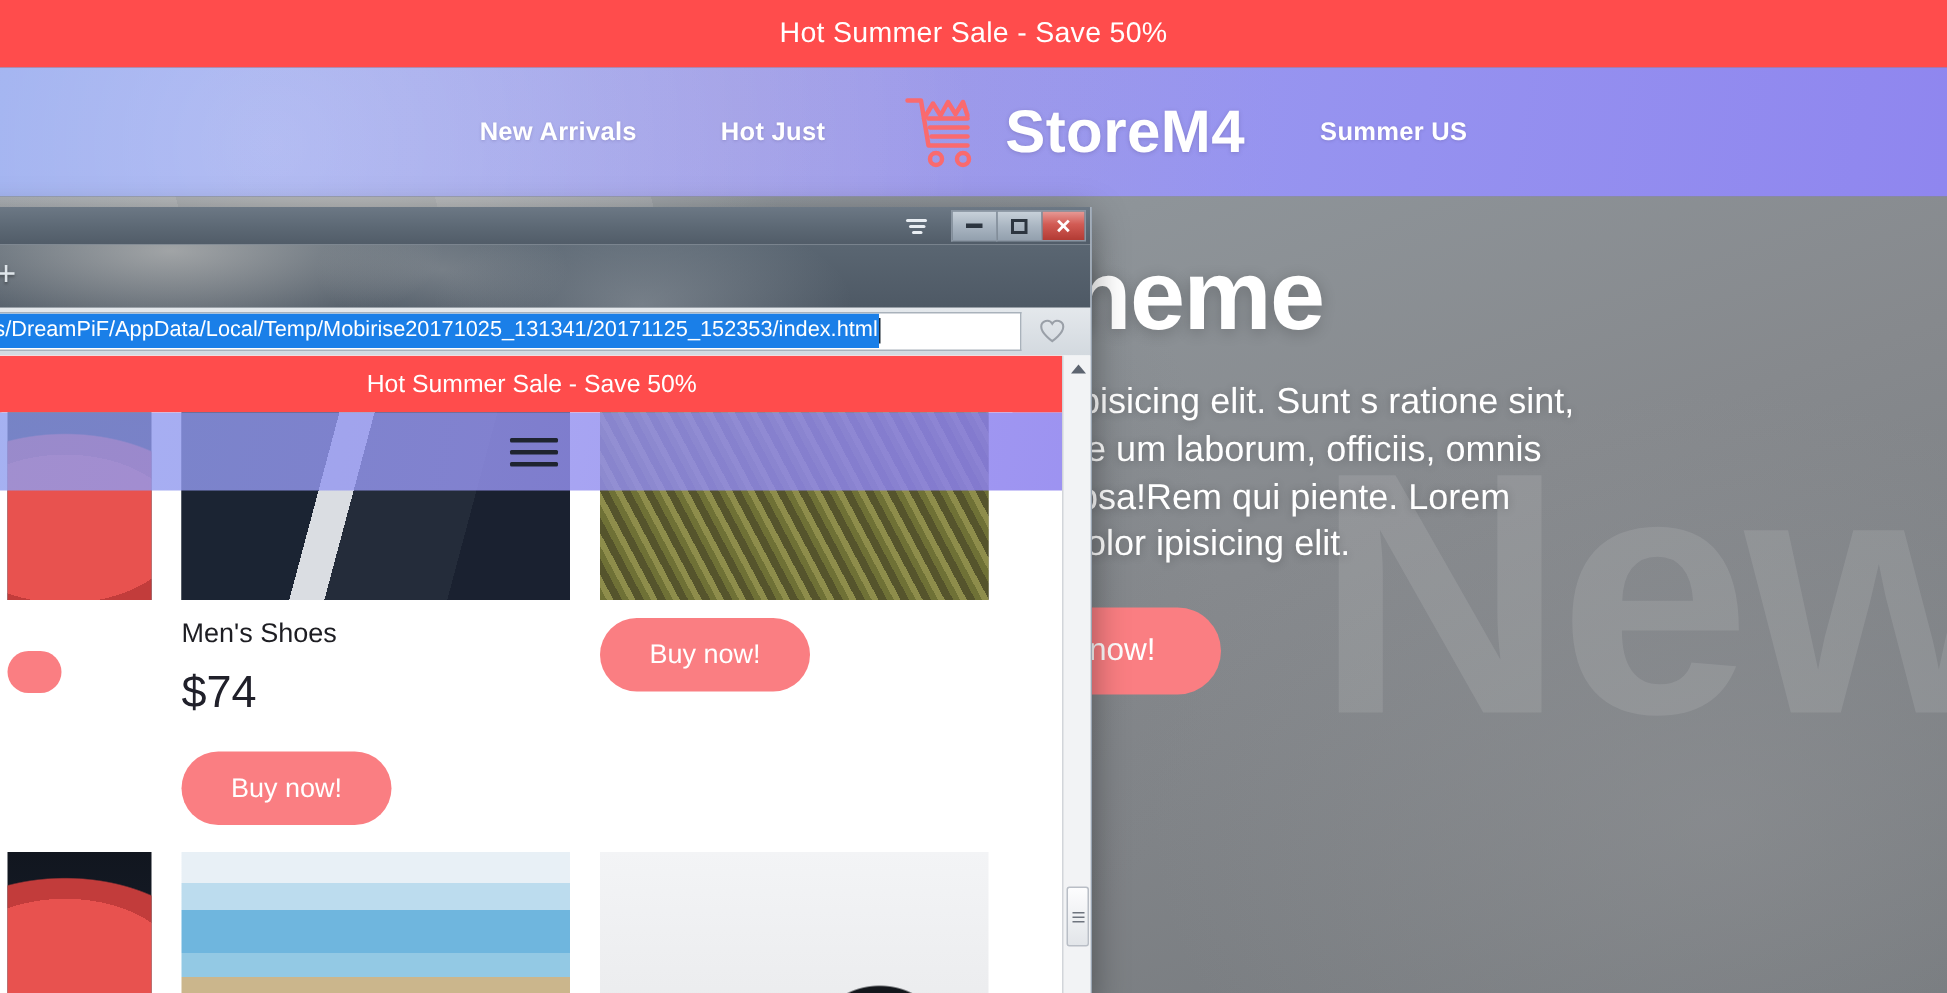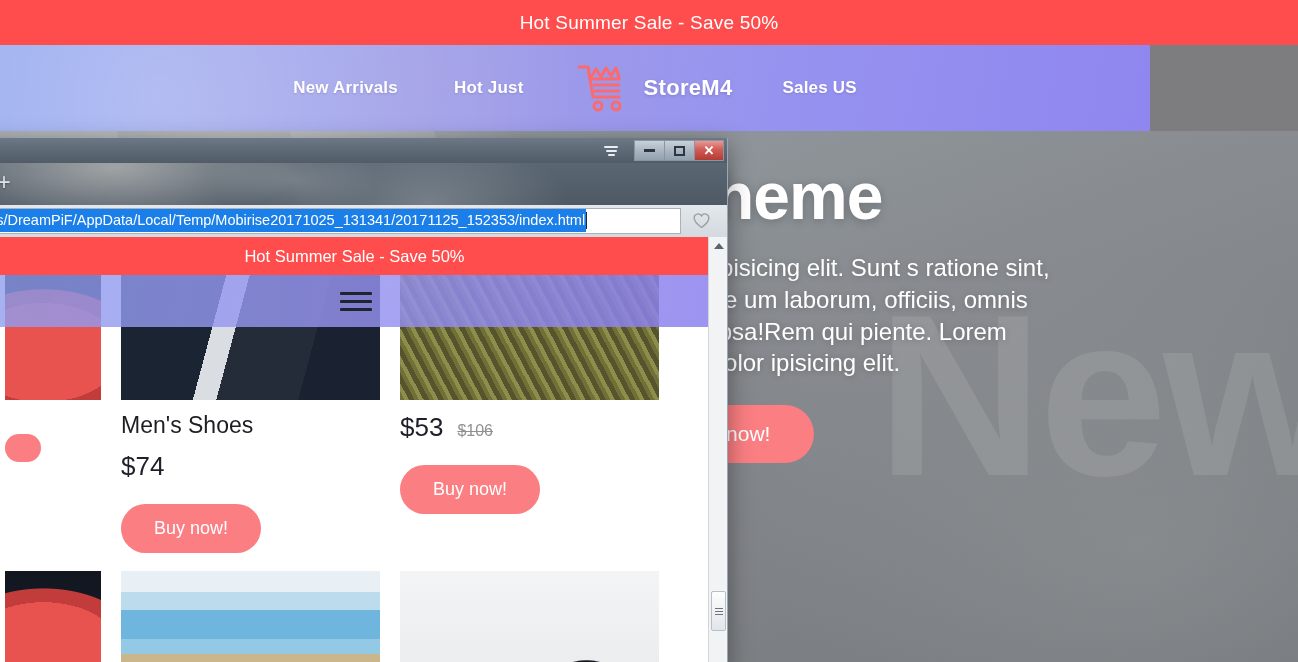--- a/index.html
+++ b/index.html
@@ -16,21 +16,21 @@
   .bg-site { position: absolute; inset: 0; }
 
   .promo-bar {
     position: absolute; left: 0; top: 0; width: 1298px; height: 45px;
     background: #ff4c4c; color: #fff;
     display: flex; align-items: center; justify-content: center;
     font-size: 19px; letter-spacing: .2px;
   }
 
   .main-nav {
-    position: absolute; left: 0; top: 45px; width: 1150px; height: 86px;
+    position: absolute; left: 0; top: 45px; width: 1298px; height: 86px;
     background: linear-gradient(100deg, #93a7ee 0%, #9b9cf0 45%, #8f86ef 100%);
     display: flex; align-items: center; justify-content: center;
     overflow: hidden;
   }
   .main-nav::before {
     content: ""; position: absolute; inset: 0;
     background:
       radial-gradient(circle at 14% 60%, rgba(255,255,255,.28), transparent 42%),
       radial-gradient(circle at 38% 30%, rgba(170,150,200,.25), transparent 45%);
     pointer-events: none;
@@ -40,21 +40,21 @@
     gap: 0; width: 100%; justify-content: center;
   }
   .nav-link {
     color: #fff; font-size: 17px; font-weight: bold;
     text-decoration: none; white-space: nowrap;
     padding: 0 28px; letter-spacing: .2px;
     text-shadow: 0 1px 2px rgba(80,70,130,.25);
   }
   .brand { display: flex; align-items: center; gap: 12px; padding: 0 22px; }
   .brand-name {
-    color: #fff; font-size: 22px; font-weight: bold; letter-spacing: .3px;
+    color: #fff; font-size: 40px; font-weight: bold; letter-spacing: .3px;
     text-shadow: 0 1px 3px rgba(80,70,130,.3);
   }
 
   
   .hero {
     position: absolute; left: 0; top: 131px; width: 1298px; height: 531px;
     background:
       linear-gradient(160deg, #9aa0a6 0%, #8e9499 28%, #86898d 55%, #74787c 100%);
     overflow: hidden;
   }
@@ -231,23 +231,23 @@
   .img-beach {
     background:
       linear-gradient(180deg, #e8f0f6 0 16%, #bcdcee 16% 30%, #6fb6de 30% 52%, #93c9e4 52% 64%, #cbb68c 64% 78%, #b9a179 78%);
   }
   .img-sneaker {
     background:
       radial-gradient(ellipse 80px 62px at 72% 92%, #14171c 0 48%, transparent 50%),
       radial-gradient(ellipse 62px 48px at 38% 100%, #1a1d22 0 50%, transparent 52%),
       linear-gradient(180deg, #f3f4f6, #e9eaec);
   }
-  .card-title { font-size: 23px; color: #1d1d22; margin: 4px 0 12px; }
+  .card-title { font-size: 18px; color: #1d1d22; margin: 4px 0 12px; }
   .card-price-row { display: flex; align-items: baseline; gap: 14px; margin-bottom: 22px; }
-  .card-price { font-size: 26px; color: #20202a; }
+  .card-price { font-size: 30px; color: #20202a; }
   .card-old { font-size: 16px; color: #8f9094; text-decoration: line-through; }
   .buy-btn {
     background: #fa7e82; color: #fff; border: none; border-radius: 40px;
     padding: 14px 33px; font-size: 18px; cursor: pointer;
     display: inline-block;
   }
   .card-inner { padding-left: 4px; }
 
   
   .vscroll {
@@ -295,21 +295,21 @@
               <line x1="19" y1="22" x2="45" y2="22"></line>
               <line x1="20" y1="28" x2="45" y2="28"></line>
               <line x1="21" y1="34" x2="45" y2="34"></line>
               <circle cx="24" cy="49" r="4"></circle>
               <circle cx="42" cy="49" r="4"></circle>
             </svg>
           </span>
           <span class="brand-name">StoreM4</span>
         </div>
 
-        <a class="nav-link" href="#">Sales US</a>
+        <a class="nav-link" href="#">Summer US</a>
       </div>
     </div>
 
     <div class="hero">
       <div class="hero-ghost">New</div>
       <div class="hero-content">
         <div class="hero-title">4 theme</div>
         <div class="hero-text">etur adipisicing elit. Sunt s ratione sint, voluptate um laborum, officiis, omnis facere ipsa!Rem qui piente. Lorem ipsum dolor ipisicing elit.</div>
         <button class="hero-btn">Buy now!</button>
       </div>
@@ -388,24 +388,20 @@
                 <div class="card-price-row">
                   <span class="card-price">$74</span>
                 </div>
                 <button class="buy-btn">Buy now!</button>
               </div>
             </div>
 
             <div class="card">
               <div class="card-inner">
                 <div class="card-img img-grass"></div>
-                <div class="card-price-row">
-                  <span class="card-price">$53</span>
-                  <span class="card-old">$106</span>
-                </div>
                 <button class="buy-btn">Buy now!</button>
               </div>
             </div>
           </div>
 
           <div class="row" style="margin-top:18px">
             <div class="card" style="width:116px">
               <div class="card-inner">
                 <div class="card-img img-cap" style="width:96px;height:130px"></div>
               </div>

